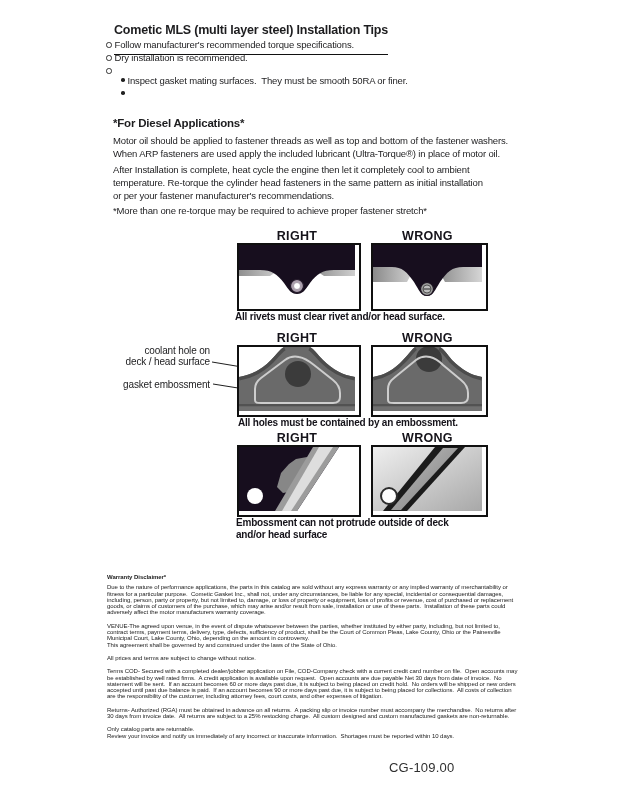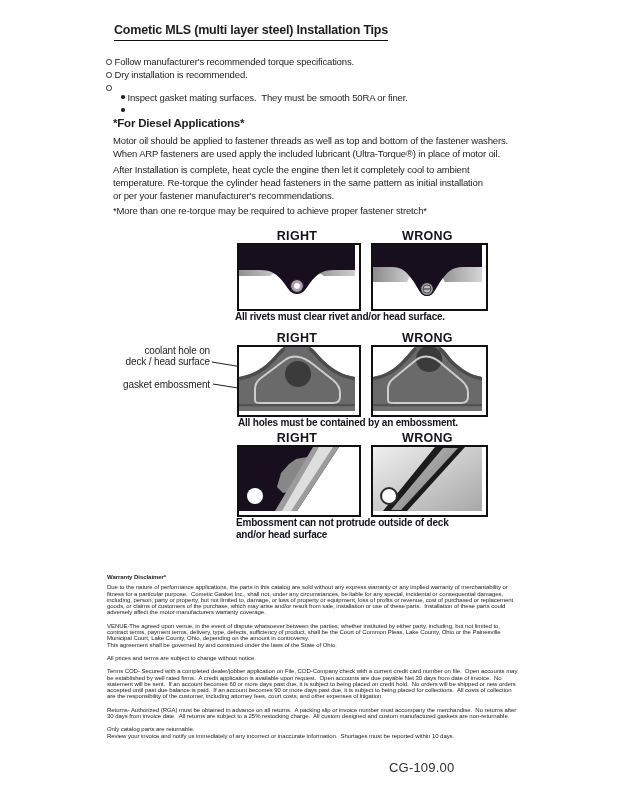--- a/index.html
+++ b/index.html
@@ -3,23 +3,23 @@
 <meta charset="utf-8">
 <style>
   html,body { margin:0; padding:0; background:#fff; }
   .page {
     position:relative; width:618px; height:800px; background:#ffffff;
     font-family:"Liberation Sans", sans-serif; color:#1d1d1f; overflow:hidden;
   }
   .title {
     position:absolute; left:114px; top:23px; margin:0;
     font-size:12.5px; font-weight:bold; letter-spacing:-0.2px;
-    border-bottom:1.5px solid #111; padding-bottom:3px; display:inline-block;
+    border-bottom:1.5px solid #111; padding-bottom:17px; display:inline-block;
   }
-  .tips { position:absolute; left:106px; top:55px; width:440px; }
+  .tips { position:absolute; left:106px; top:38px; width:440px; }
   .tip { display:flex; align-items:flex-start; font-size:9.5px; letter-spacing:-0.15px; line-height:13px; white-space:pre; }
   .tip .txt { }
   .o-bullet { flex:0 0 auto; width:3.5px; height:3.5px; border:1px solid #333; border-radius:50%; margin:4px 3px 0 0; }
   .dot-bullet { flex:0 0 auto; width:3.5px; height:3.5px; background:#222; border-radius:50%; margin:4.5px 3px 0 0; }
   .tip.sub { margin-left:15px; }
   .diesel-heading { position:absolute; left:113px; top:117px; margin:0; font-size:11.5px; font-weight:bold; letter-spacing:-0.2px; }
   .body-par { position:absolute; left:113px; margin:0; font-size:9.5px; letter-spacing:-0.15px; line-height:13px; white-space:pre; }
   .rw-label { position:absolute; text-align:center; font-size:12.5px; font-weight:bold; letter-spacing:0.3px; color:#15131a; }
   .img-box { position:absolute; border:2px solid #101010; background:#fff; line-height:0; }
   .caption { position:absolute; font-size:10px; font-weight:bold; letter-spacing:-0.2px; line-height:12px; color:#15131a; white-space:pre; }

